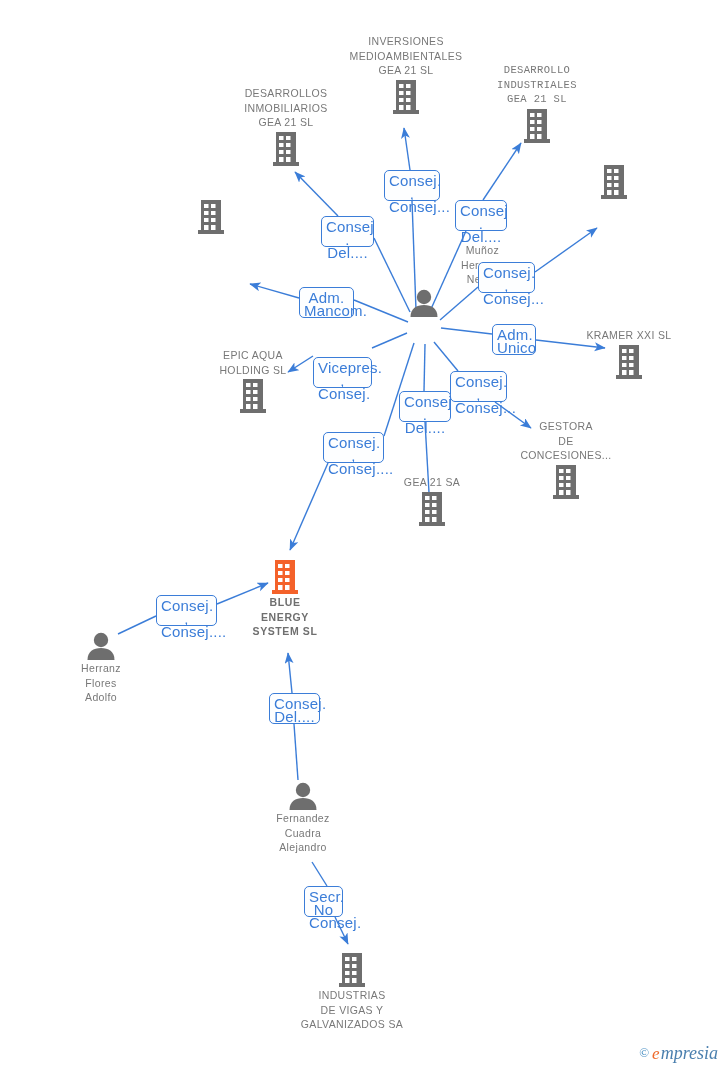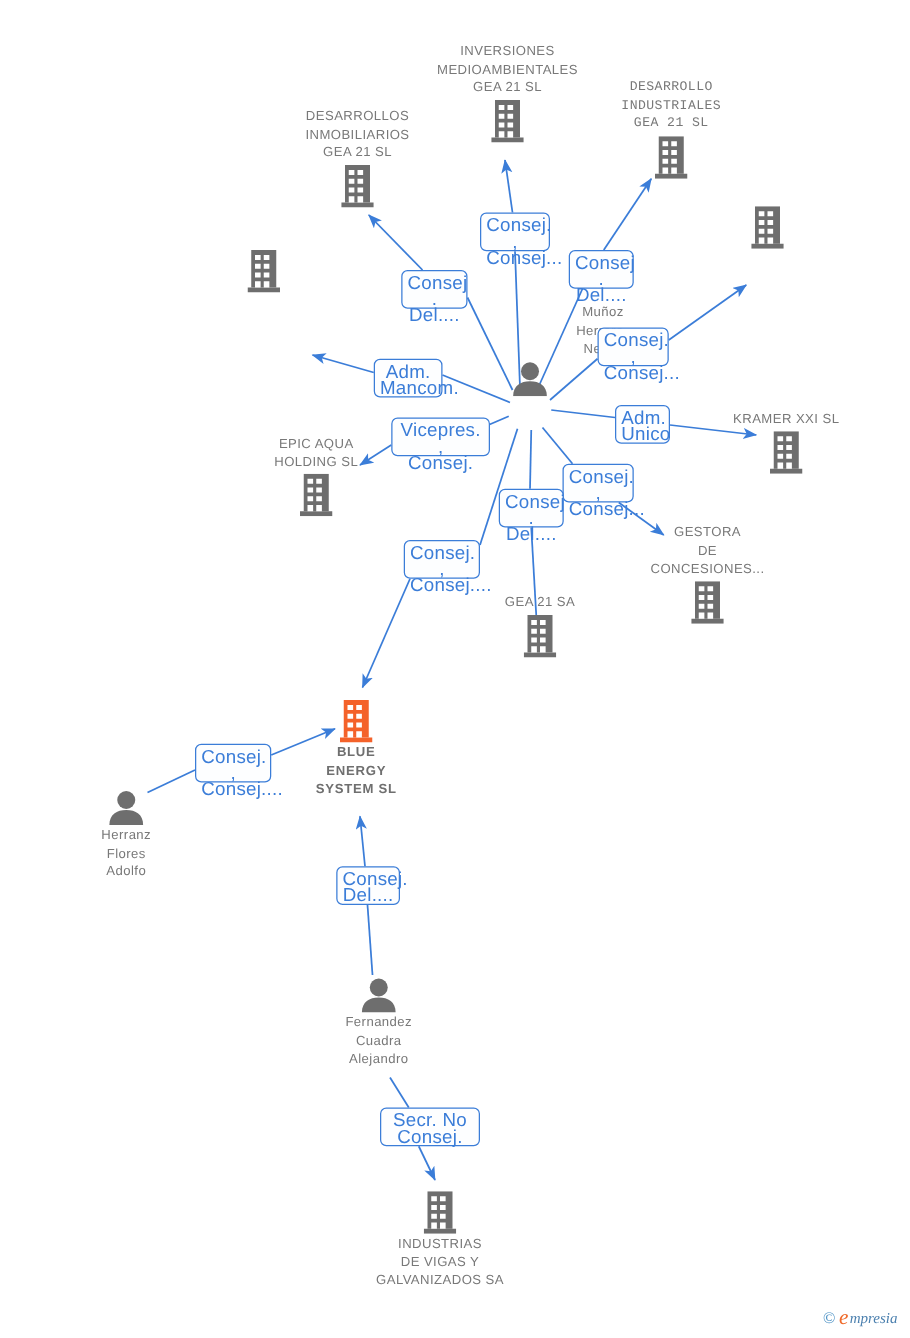--- a/index.html
+++ b/index.html
@@ -88,21 +88,21 @@
   }
   #watermark .wm-e{
     color:#ef6a2a;
     font-size:17px;
     font-style:italic;
     font-family:"Liberation Serif", serif;
     line-height:1;
   }
   #watermark .wm-rest{
     color:#4a7fae;
-    font-size:12px;
+    font-size:18px;
     font-style:italic;
     font-family:"Liberation Serif", serif;
     line-height:1;
     margin-left:-2px;
   }
 </style>
 </head>
 <body>
 
 <div id="canvas">
@@ -418,33 +418,33 @@
       <div class="relbox" style="left: 321px; top: 216px; width: 53px; height: 31px;">Consej .
 Del....</div>
       <div class="relbox" style="left: 455px; top: 200px; width: 52px; height: 31px;">Consej .
 Del....</div>
       <div class="relbox" style="left: 478px; top: 262px; width: 57px; height: 31px;">Consej. ,
 Consej...</div>
       <div class="relbox" style="left: 299px; top: 287px; width: 55px; height: 31px;">Adm.
 Mancom.</div>
       <div class="relbox" style="left: 492px; top: 324px; width: 44px; height: 31px;">Adm.
 Unico</div>
-      <div class="relbox" style="left: 313px; top: 334px; width: 79px; height: 31px;">Vicepres. ,
+      <div class="relbox" style="left: 313px; top: 357px; width: 59px; height: 31px;">Vicepres. ,
 Consej.</div>
       <div class="relbox" style="left: 450px; top: 371px; width: 57px; height: 31px;">Consej. ,
 Consej...</div>
       <div class="relbox" style="left: 399px; top: 391px; width: 52px; height: 31px;">Consej .
 Del....</div>
       <div class="relbox" style="left: 323px; top: 432px; width: 61px; height: 31px;">Consej. ,
 Consej....</div>
       <div class="relbox" style="left: 156px; top: 595px; width: 61px; height: 31px;">Consej. ,
 Consej....</div>
       <div class="relbox" style="left: 269px; top: 693px; width: 51px; height: 31px;">Consej.
 Del....</div>
-      <div class="relbox" style="left: 304px; top: 886px; width: 80px; height: 31px;">Secr.  No
+      <div class="relbox" style="left: 304px; top: 886px; width: 39px; height: 31px;">Secr.  No
 Consej.</div>
     </div>
 
   <div id="watermark">
     <span class="copy">©</span>
     <span class="wm-e">e</span>
     <span class="wm-rest">mpresia</span>
   </div>
 
 </div>

